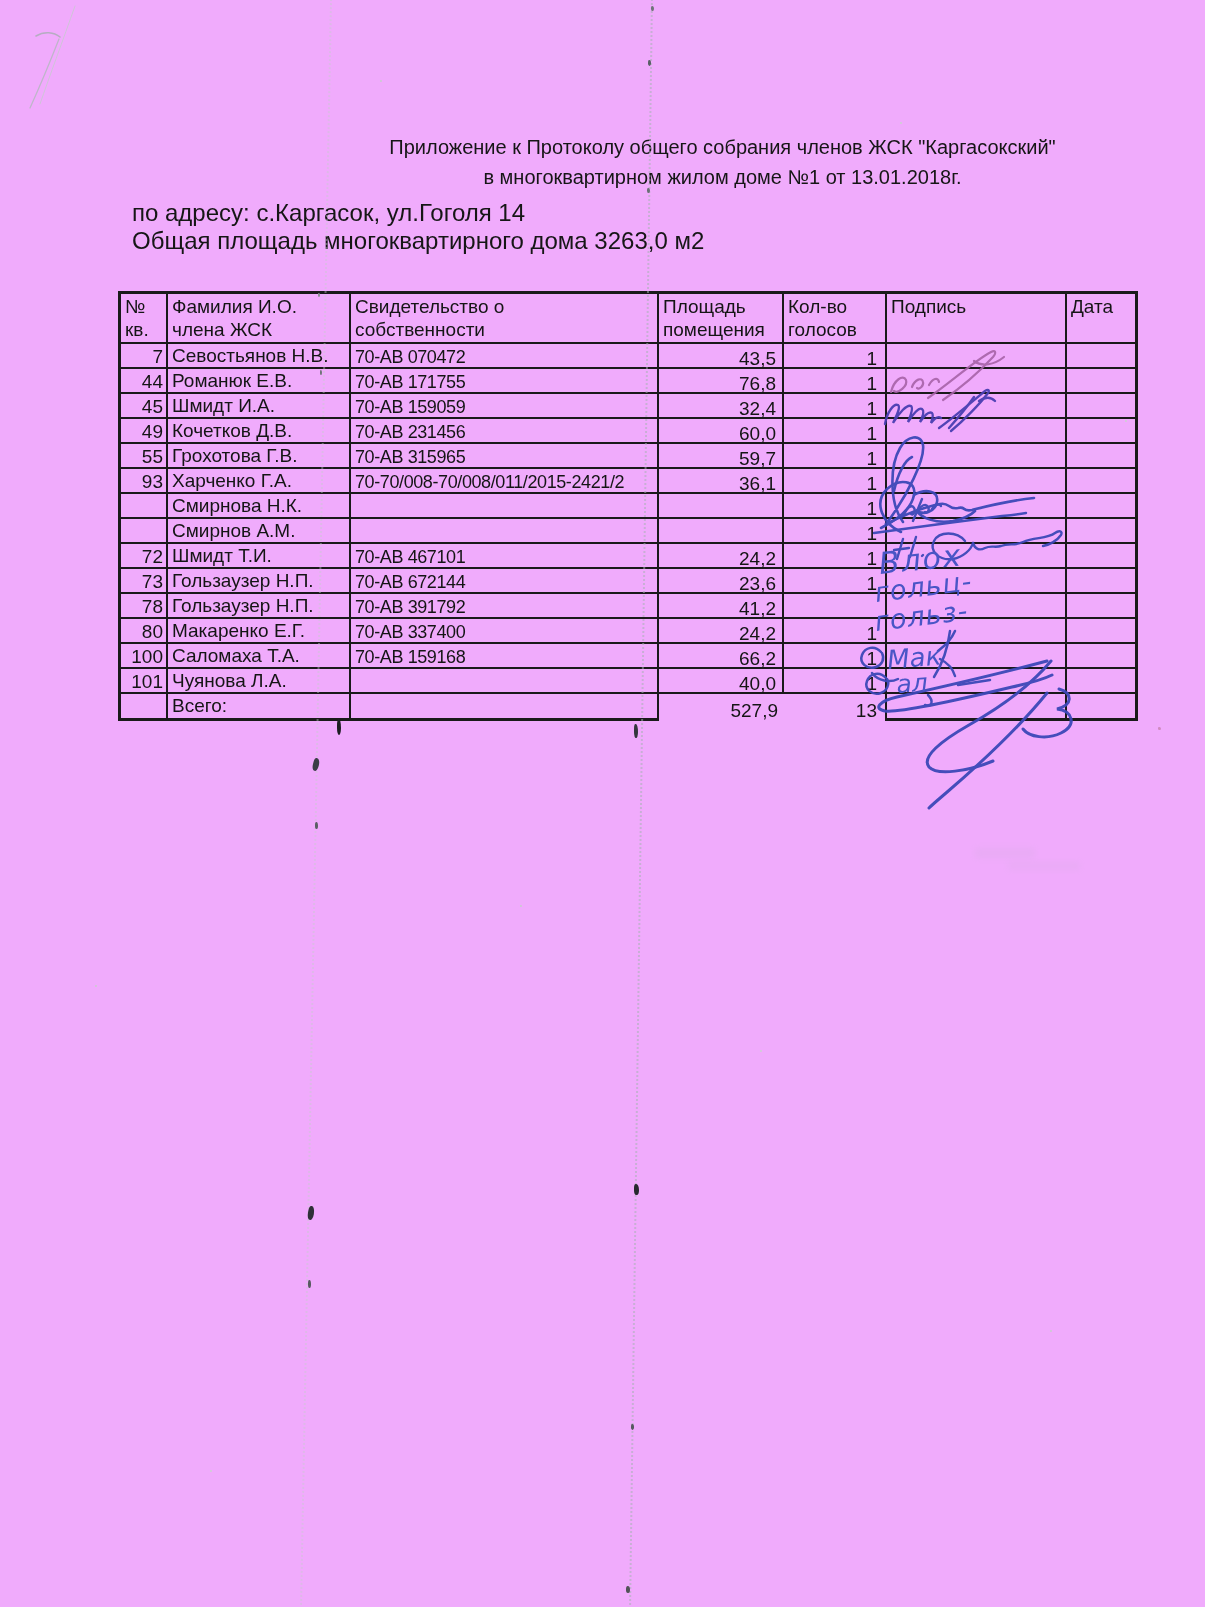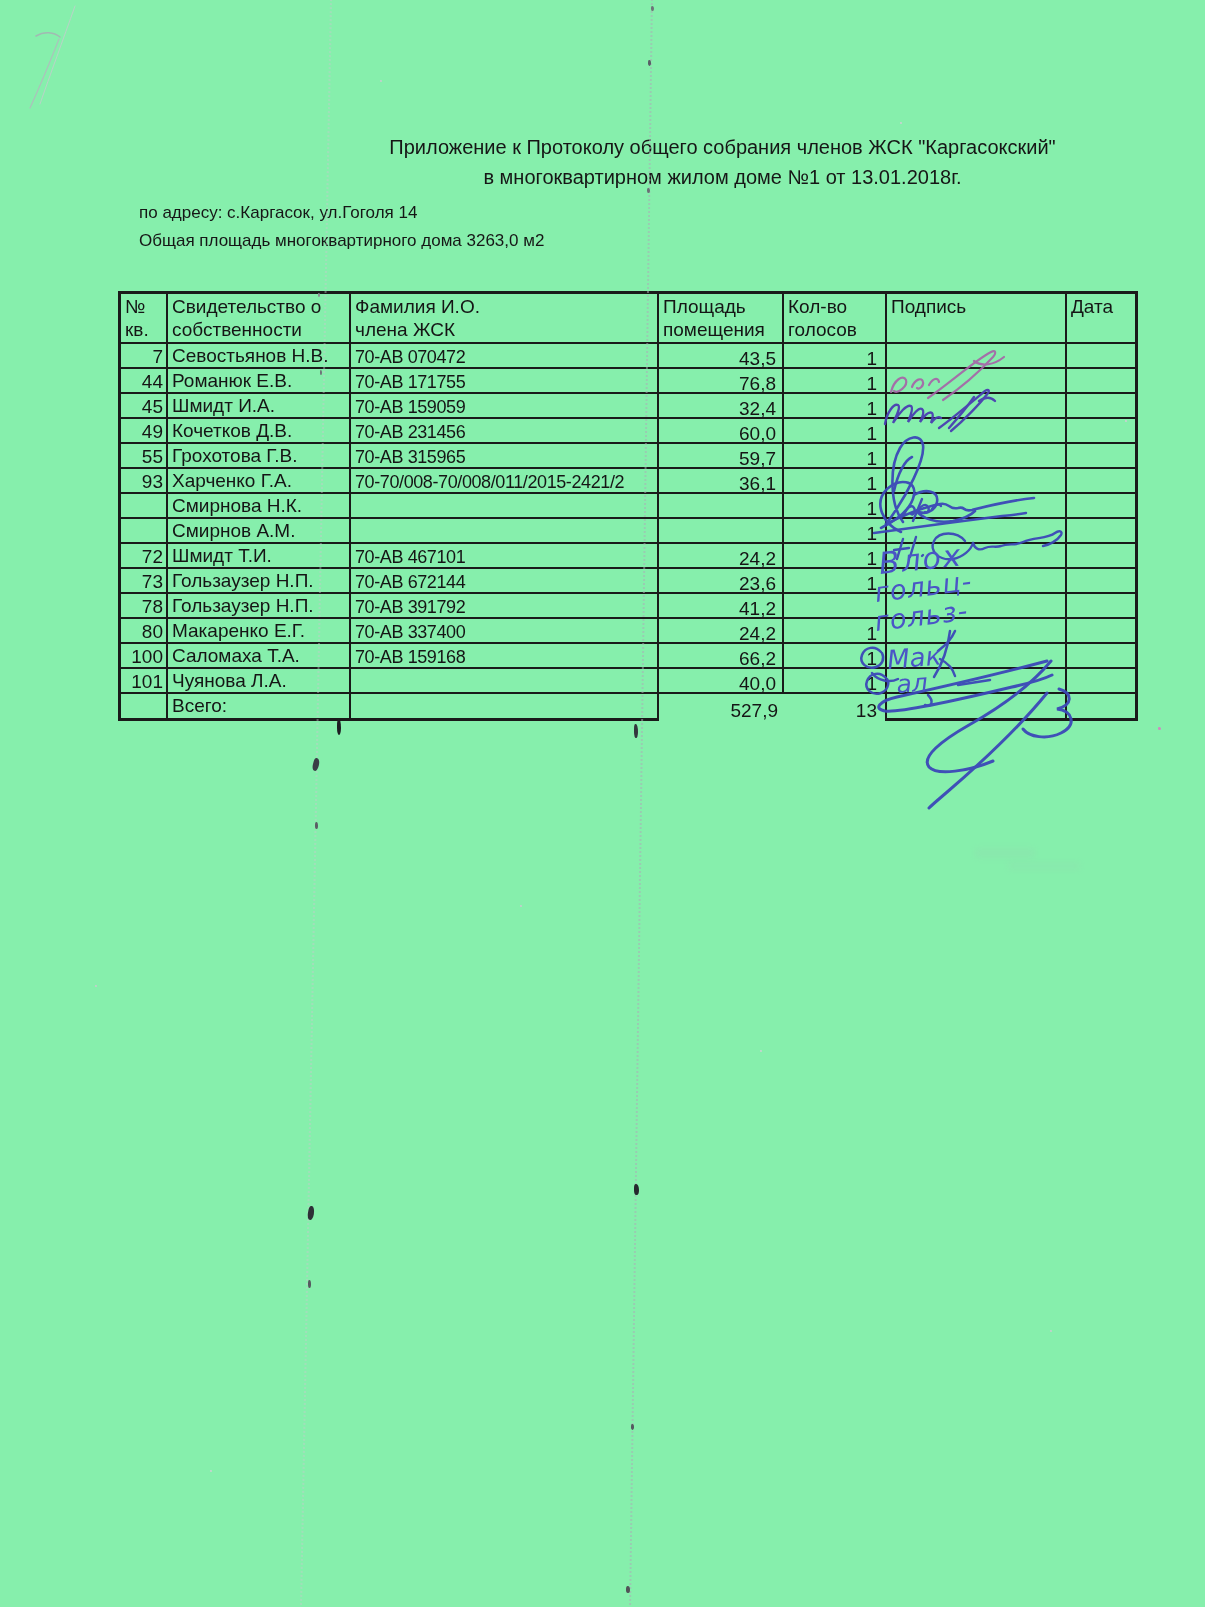--- a/index.html
+++ b/index.html
@@ -1,24 +1,24 @@
 <!DOCTYPE html>
 <html><head>
 <meta charset="utf-8">
 <style>
   html,body{margin:0;padding:0;background:#e8e8e8;}
   .page{
-    position:relative;width:1205px;height:1607px;background:#86efac;
+    position:relative;width:1205px;height:1607px;background:#f0abfc;
     font-family:"Liberation Sans",sans-serif;color:#171717;overflow:hidden;
     margin:0 auto;
   }
   :root{--ink:#1a1a1a;}
   .title-block{position:absolute;left:180px;top:132px;width:1085px;text-align:center;
     font-size:20px;line-height:30px;color:#161616;}
-  .addr-block{position:absolute;left:139px;top:199px;font-size:17px;line-height:28px;color:#161616;}
+  .addr-block{position:absolute;left:132px;top:199px;font-size:24px;line-height:28px;color:#161616;}
   
   #grid{
     position:absolute;left:118px;top:291px;z-index:1;
     display:grid;
     grid-template-columns:47px 183px 308px 125px 103px 180px 68px;
     grid-template-rows:50px repeat(14,25px) 27px;
     border:3px solid var(--ink);border-bottom:none;
   }
   .c{border-right:2px solid var(--ink);border-bottom:2px solid var(--ink);
      font-size:19px;line-height:22px;padding:1px 2px 0 4px;white-space:nowrap;
@@ -57,26 +57,26 @@
     <div>по адресу: с.Каргасок, ул.Гоголя 14</div>
     <div>Общая площадь многоквартирного дома 3263,0 м2</div>
   </div>
 
   <div id="grid">
       <div class="c hdr">
         <div>№</div>
         <div>кв.</div>
       </div>
       <div class="c hdr">
+        <div>Фамилия И.О.</div>
+        <div>члена ЖСК</div>
+      </div>
+      <div class="c hdr">
         <div>Свидетельство о</div>
         <div>собственности</div>
-      </div>
-      <div class="c hdr">
-        <div>Фамилия И.О.</div>
-        <div>члена ЖСК</div>
       </div>
       <div class="c hdr">
         <div>Площадь</div>
         <div>помещения</div>
       </div>
       <div class="c hdr">
         <div>Кол-во</div>
         <div>голосов</div>
       </div>
       <div class="c hdr">

